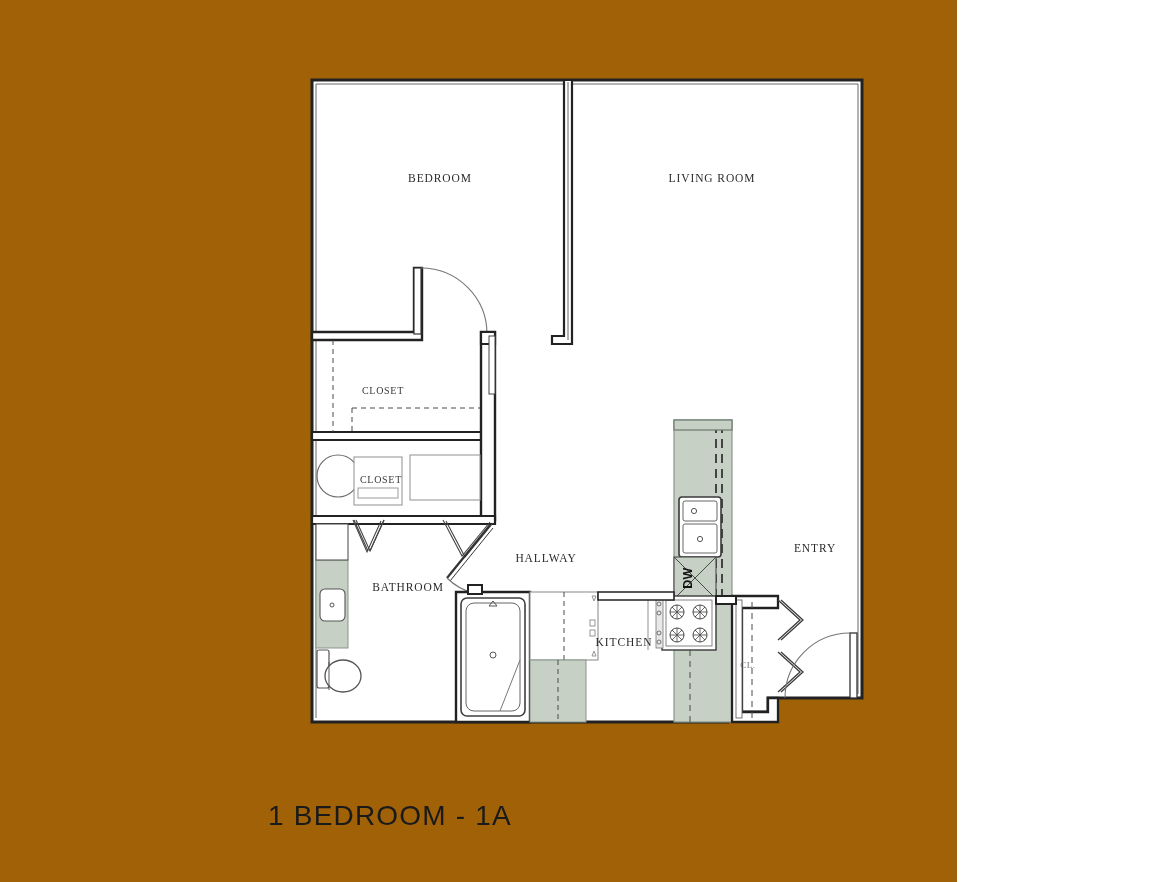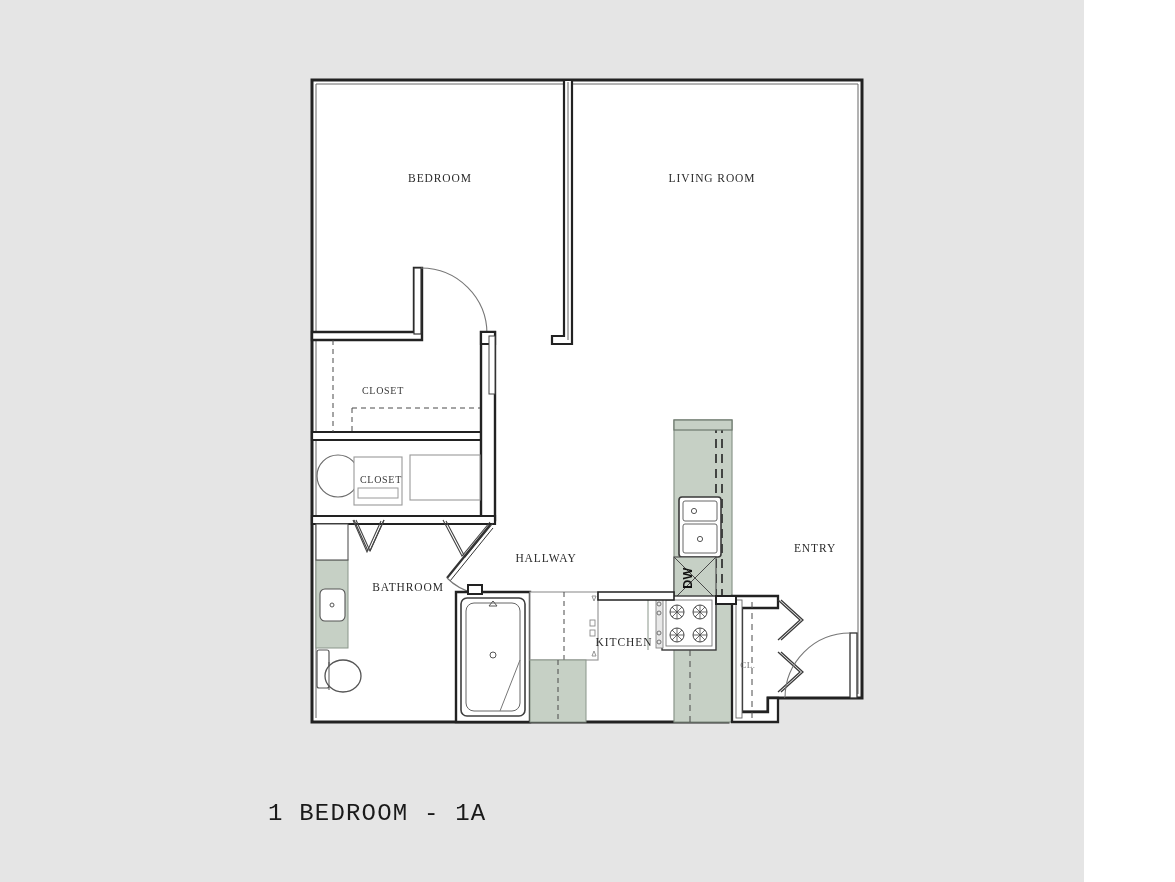--- a/index.html
+++ b/index.html
@@ -10,23 +10,23 @@
   }
   body {
     width: 1175px;
     height: 882px;
     font-family: "Liberation Serif", serif;
     overflow: hidden;
     position: relative;
   }
   #plan-root {
     position: relative;
-    width: 1084px;
+    width: 957px;
     height: 882px;
-    background: #e5e5e5;
+    background: #a16207;
   }
   #floorplan-svg {
     position: absolute;
     left: 0;
     top: 0;
     width: 1175px;
     height: 882px;
     display: block;
   }
   .room-label {
@@ -60,22 +60,22 @@
     font-size: 9px;
     letter-spacing: 0.5px;
     fill: #707070;
     text-anchor: middle;
     dominant-baseline: middle;
   }
   #plan-title {
     position: absolute;
     left: 268px;
     top: 800px;
-    font-family: Liberation Mono, monospace;
-    font-size: 24px;
+    font-family: Liberation Sans, sans-serif;
+    font-size: 28px;
     letter-spacing: 1.2px;
     color: #1a1a1a;
     white-space: nowrap;
   }
 </style>
 </head>
 <body>
 
 <div id="plan-root">
 

